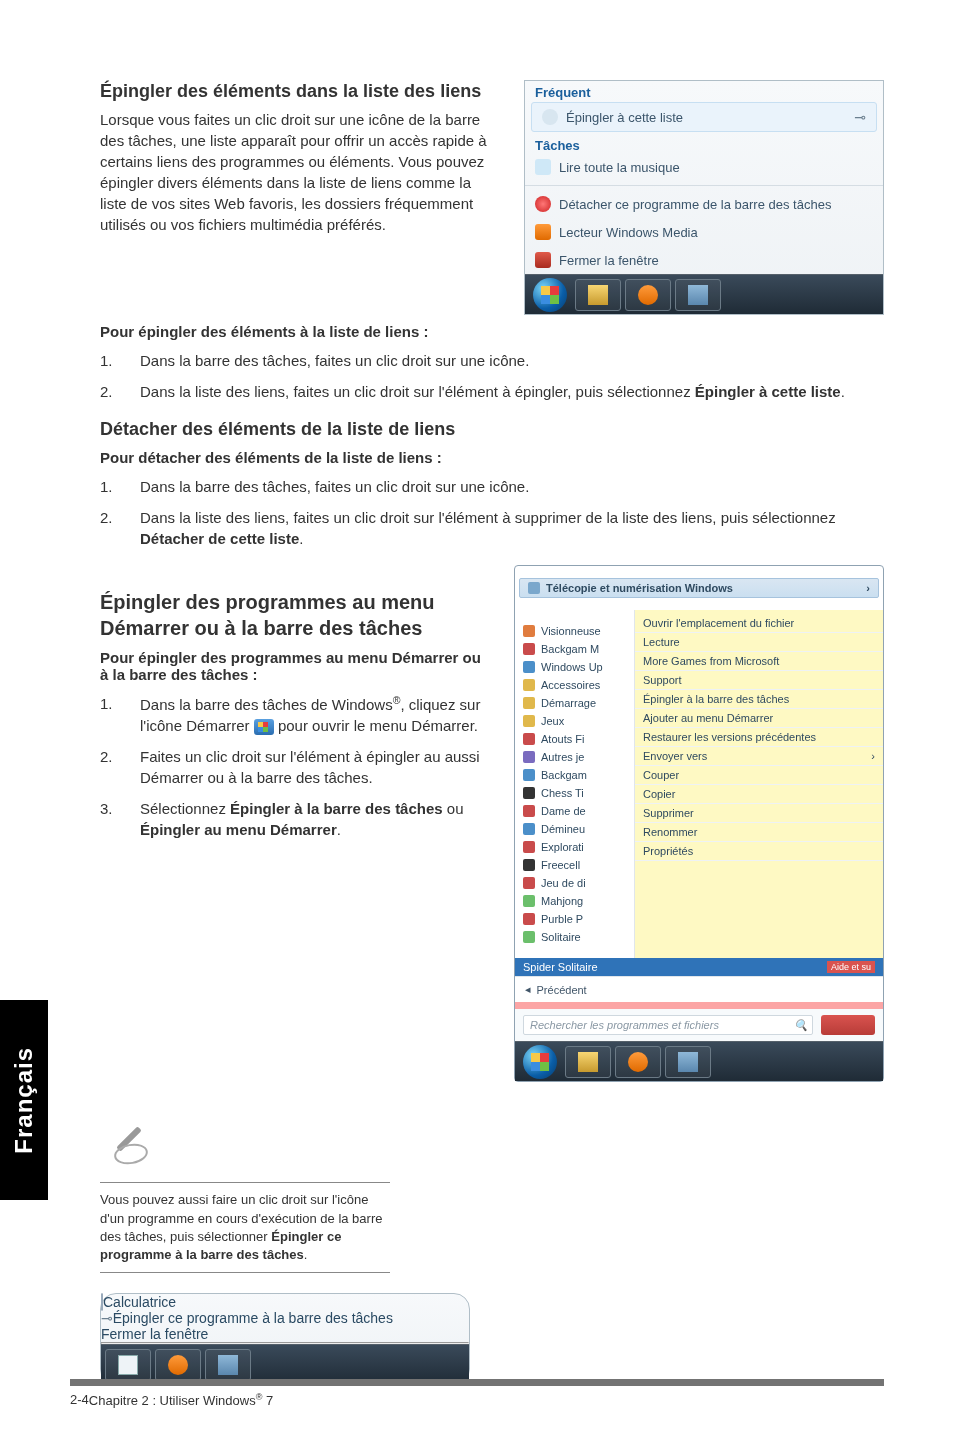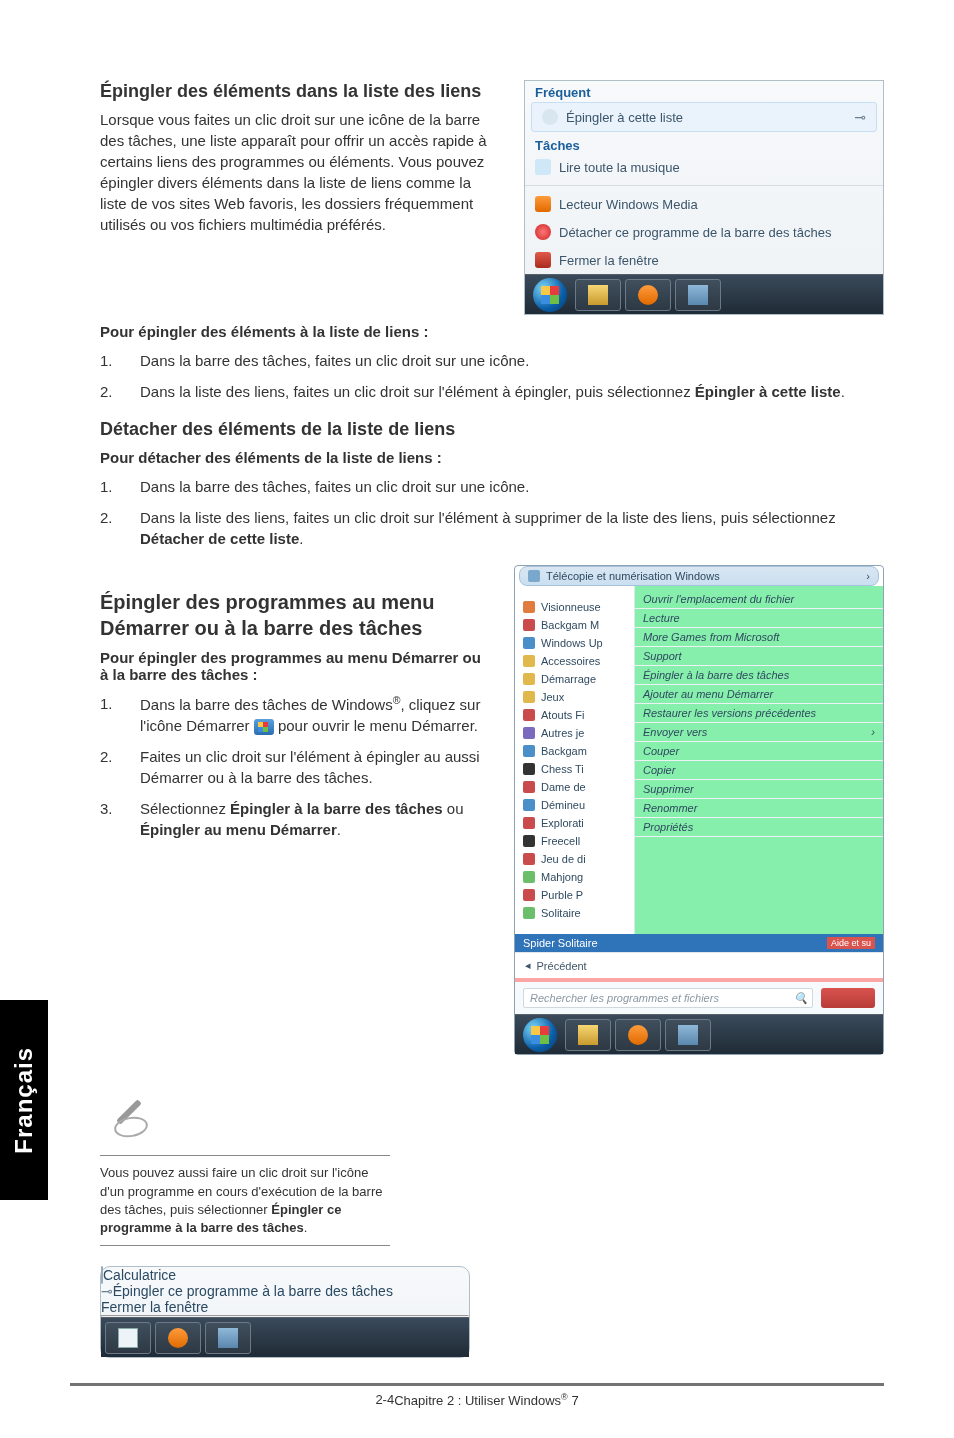--- a/index.html
+++ b/index.html
@@ -99,37 +99,37 @@
   .startmenu {
     width: 370px;
     border: 1px solid #8fa2b2;
     border-radius: 4px;
     background: #fff;
     font-size: 11px;
     color: #405568;
   }
   .sm-top { display: flex; }
   .sm-left { width: 120px; border-right: 1px solid #e0e6eb; padding: 12px 0; }
-  .sm-right { flex: 1; background: #86efac; padding: 4px 0; font-style: italic; }
+  .sm-right { flex: 1; background: #fef9c3; padding: 4px 0; }
   .sm-item { padding: 3px 8px; display: flex; align-items: center; gap: 6px; color: #2f4a60; white-space: nowrap; overflow: hidden; }
-  .sm-item.hdr { background: linear-gradient(#d9e6f2,#cadff0); border: 1px solid #a6c3dd; margin: 0 4px; border-radius: 8px; }
+  .sm-item.hdr { background: linear-gradient(#d9e6f2,#cadff0); border: 1px solid #a6c3dd; margin: 12px 4px; border-radius: 2px; font-weight: bold; }
   .sm-right .sm-item { border-bottom: 1px solid #eef2f5; }
   .hl-row { background: #2f73b8; color: #fff; padding: 3px 8px; display: flex; justify-content: space-between; }
   .hl-row .tag { background: #d9534f; color: #fff; padding: 1px 4px; font-size: 9px; }
   .sm-prev { padding: 6px 10px; border-top: 1px solid #e0e6eb; display: flex; align-items: center; gap: 6px; }
-  .sm-search { padding: 6px 8px; display: flex; gap: 8px; border-top: 4px solid #fca5a5; background: #f7fafc; }
+  .sm-search { padding: 6px 8px; display: flex; gap: 8px; border-top: 7px solid #fca5a5; background: #f7fafc; }
   .sm-search .field { flex: 1; background: #fff; border: 1px solid #cfd8df; border-radius: 2px; padding: 3px 20px 3px 6px; color: #8a98a4; position: relative; font-style: italic; }
   .sm-search .btn { width: 54px; background: linear-gradient(#d9534f,#b83c38); border-radius: 3px; }
   .bul { width: 12px; height: 12px; flex-shrink: 0; border-radius: 2px; }
 
   
   .calcmenu {
     width: 370px;
     border: 1px solid #b0bec7;
-    border-radius: 10px;
+    border-radius: 16px;
     background: linear-gradient(#f7f9fb,#eef2f5);
     font-size: 14px;
     color: #2a4a63;
   }
 
   .note-row { display: flex; gap: 20px; align-items: flex-start; margin-top: 30px; flex-direction: column; }
   .note-icon { width: 60px; display: flex; justify-content: center; padding-top: 10px; }
   .pencil {
     width: 40px; height: 40px; position: relative;
   }
@@ -139,24 +139,24 @@
   .pencil::after {
     content: ""; position: absolute; width: 30px; height: 16px; border: 2px solid #aaa; border-radius: 50%; left: 4px; top: 22px; transform: rotate(-10deg);
   }
   .note-text { width: 290px; border-top: 1px solid #888; border-bottom: 1px solid #888; padding: 8px 0; font-size: 13px; line-height: 1.4; }
 
   .footer {
     position: absolute;
     bottom: 30px;
     left: 70px;
     right: 70px;
-    border-top: 3px solid #737373;
+    border-top: 7px solid #737373;
     padding-top: 6px;
     display: flex;
-    justify-content: center;
+    justify-content: flex-start;
     font-size: 13px;
     color: #333;
   }
   .footer sup { font-size: 0.7em; }
 </style>
 </head>
 <body>
 
 <div class="side-tab">
   <span>Français</span>
@@ -180,26 +180,26 @@
               </span>
             <span class="pinicon">⊸</span>
           </div>
           <div class="sect">Tâches</div>
           <div class="row">
               <span class="ico play"></span>
               <span>Lire toute la musique</span>
             </div>
           <hr>
           <div class="row">
+              <span class="ico detach"></span>
+              <span>Détacher ce programme de la barre des tâches</span>
+            </div>
+          <div class="row">
               <span class="ico media"></span>
               <span>Lecteur Windows Media</span>
-            </div>
-          <div class="row">
-              <span class="ico detach"></span>
-              <span>Détacher ce programme de la barre des tâches</span>
             </div>
           <div class="row">
               <span class="ico close"></span>
               <span>Fermer la fenêtre</span>
             </div>
           <div class="taskbar">
             <div class="orb"></div>
             <div class="tb">
                 <div class="sq" style="background:linear-gradient(#f7d673,#c79a2e);"></div>
               </div>

